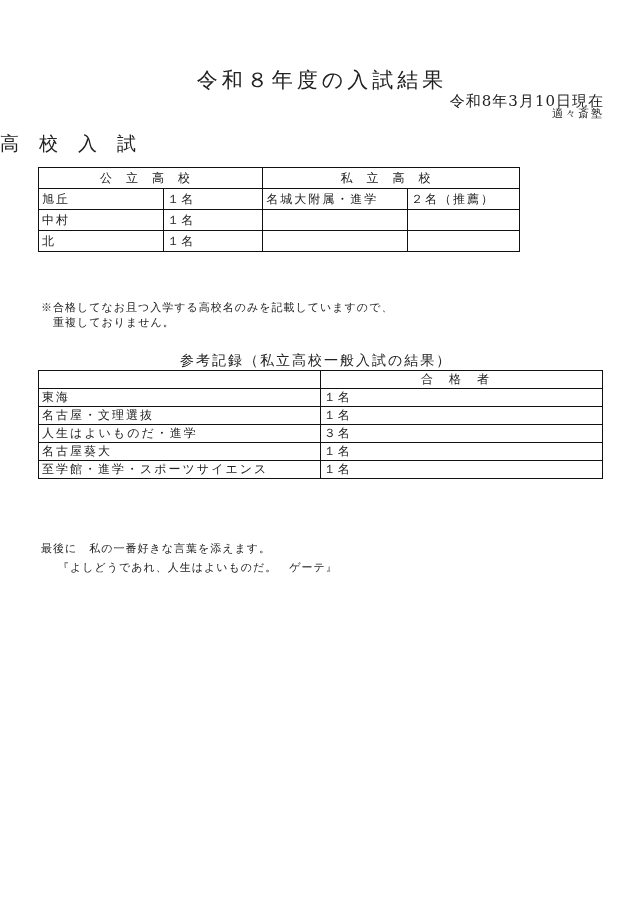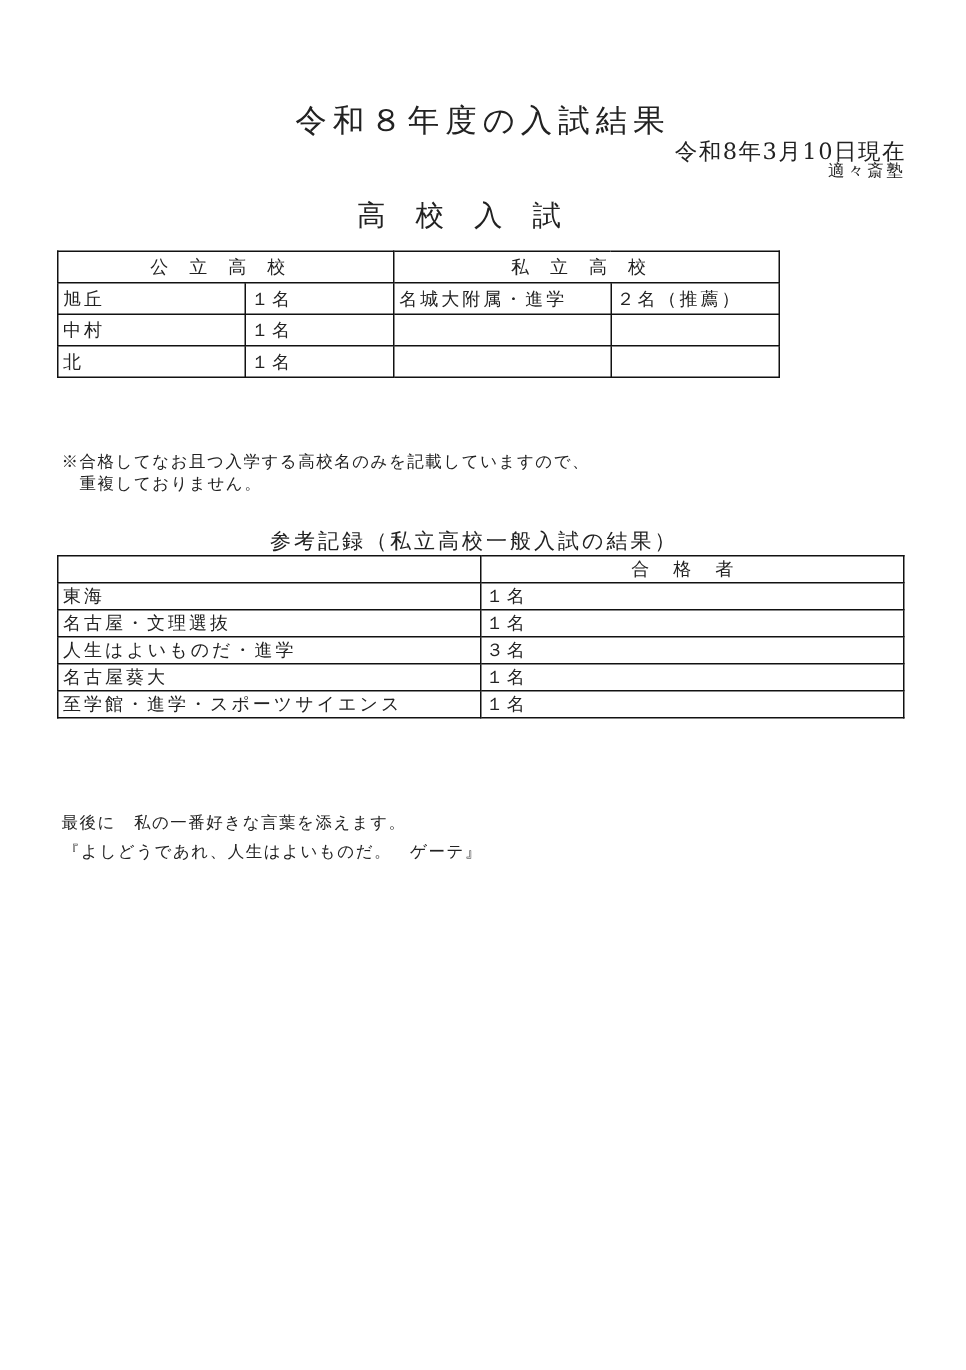--- a/index.html
+++ b/index.html
@@ -4,21 +4,21 @@
   <style>
     html, body { margin:0; padding:0; }
     body {
       width:644px; height:913px; background:#ffffff; position:relative; overflow:hidden;
       font-family: "DejaVu Serif", "Liberation Serif", serif; color:#222;
     }
     .abs { position:absolute; }
     #doc-title { left:0; width:644px; top:66px; text-align:center; font-size:21px; letter-spacing:4px; }
     #date-line { right:40px; top:92px; font-size:15px; letter-spacing:1px; text-align:right; }
     #org-line { right:40px; top:106px; font-size:11px; letter-spacing:2px; text-align:right; }
-    #section-title { left:0; width:620px; top:131px; text-align:center; font-size:19px; letter-spacing:20px; padding-left:12px; box-sizing:border-box; }
+    #section-title { left:0; width:620px; top:131px; text-align:left; font-size:19px; letter-spacing:20px; box-sizing:border-box; }
 
     table { border-collapse:collapse; position:absolute; font-size:12px; }
     td, th { border:1px solid #111; padding:0 0 0 3px; font-weight:normal; text-align:left; white-space:nowrap; letter-spacing:2px; }
     th { text-align:center; letter-spacing:14px; }
 
     #t1 { left:38px; top:167px; width:482px; }
     #t1 tr { height:21px; }
     #t1 col.c1 { width:159px; } #t1 col.c2 { width:123px; }
     #t1 col.c3 { width:159px; } #t1 col.c4 { width:124px; }
 
@@ -26,21 +26,21 @@
     #note2 { left:53px; top:315px; font-size:11px; letter-spacing:1px; }
 
     #ref-title { left:180px; top:352px; font-size:14px; letter-spacing:2px; }
 
     #t2 { left:38px; top:370px; width:565px; }
     #t2 tr { height:18px;margin-top:39px; }
     #t2 col.a { width:282px; } #t2 col.b { width:283px; }
     #t2 th { letter-spacing:16px; }
 
     #closing1 { left:41px; top:541px; font-size:11px; letter-spacing:1px; }
-    #closing2 { left:42px; top:560px; font-size:11px; letter-spacing:1px; }
+    #closing2 { left:58px; top:560px; font-size:11px; letter-spacing:1px; }
   </style>
 </head>
 <body>
 
 <div id="doc-title" class="abs">令和８年度の入試結果</div>
 <div id="date-line" class="abs">令和8年3月10日現在</div>
 <div id="org-line" class="abs">適々斎塾</div>
 
 <div id="section-title" class="abs">高校入試</div>
 

